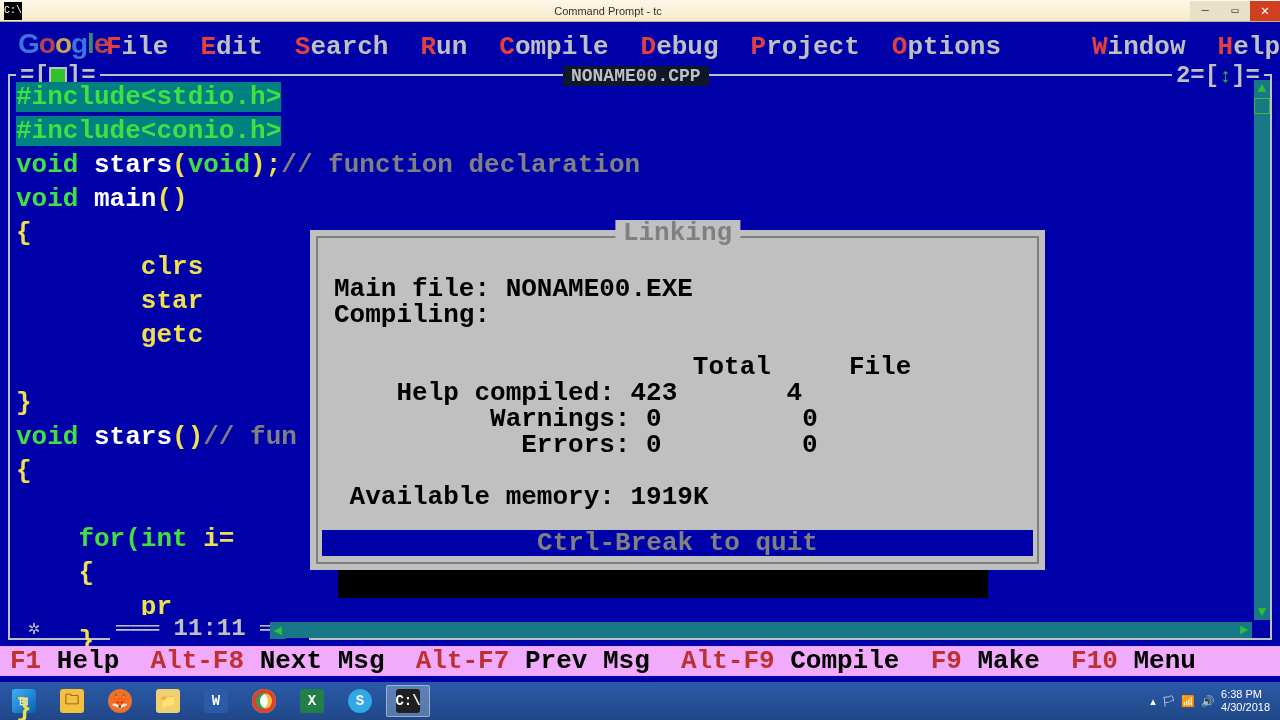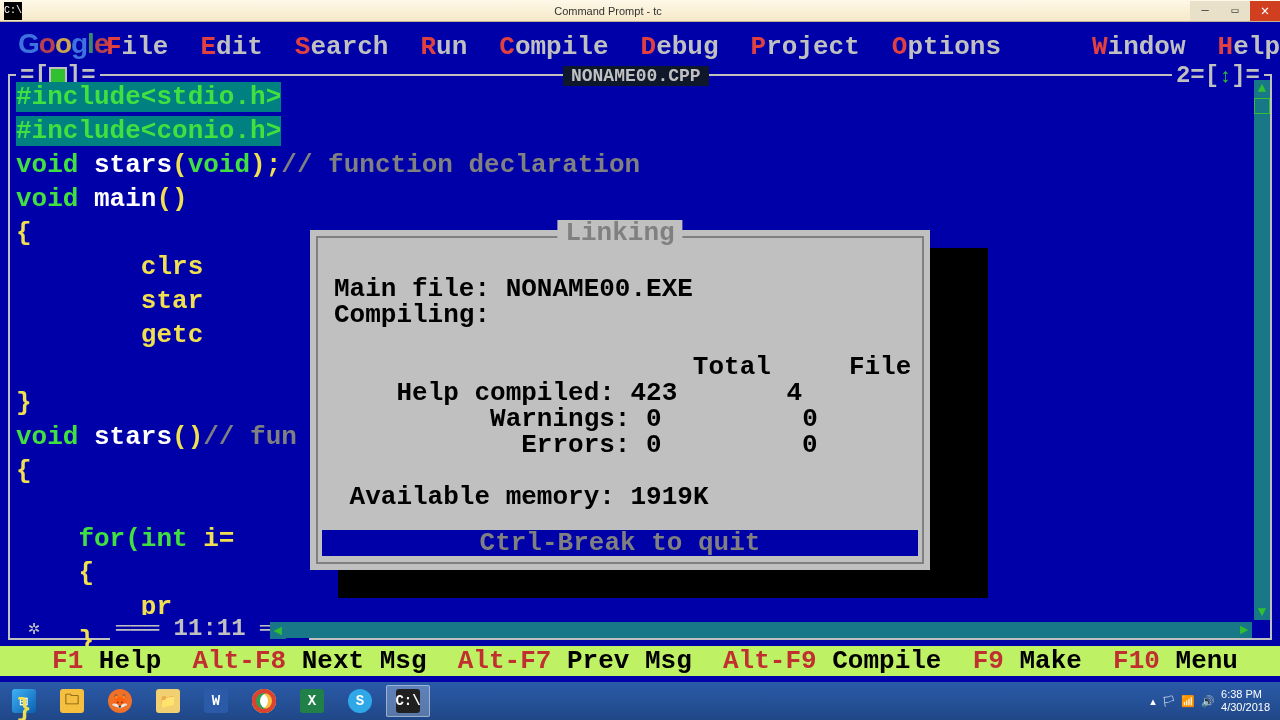--- a/index.html
+++ b/index.html
@@ -160,21 +160,21 @@
   .dialog-shadow {
     position: absolute;
     top: 226px; left: 338px;
     width: 650px; height: 350px;
     background: #000;
     z-index: 5;
   }
   .dialog {
     position: absolute;
     top: 208px; left: 310px;
-    width: 620px; height: 340px;
+    width: 735px; height: 340px;
     background: #c0c0c0;
     border: 6px solid #c0c0c0;
     z-index: 6;
   }
   .dialog-inner {
     width: 100%; height: 100%;
     border: 2px solid #808080;
     font-size: 26px;
     line-height: 26px;
     color: #000;
@@ -201,27 +201,26 @@
     text-align: center;
     font-size: 26px;
     line-height: 26px;
   }
   
   
   .tc-status {
     position: absolute;
     bottom: 6px; left: 0; right: 0;
     height: 30px;
-    background: #bef264;
+    background: #f0abfc;
     color: #000;
     font-size: 26px;
     line-height: 30px;
     padding-left: 10px;
     white-space: pre;
-    text-align: center;
   }
   .tc-status .key { color: #c03030; }
   
   
   .taskbar {
     height: 38px;
     background: linear-gradient(#2a5aa8, #204888);
     display: flex;
     align-items: center;
     padding: 0 2px;

